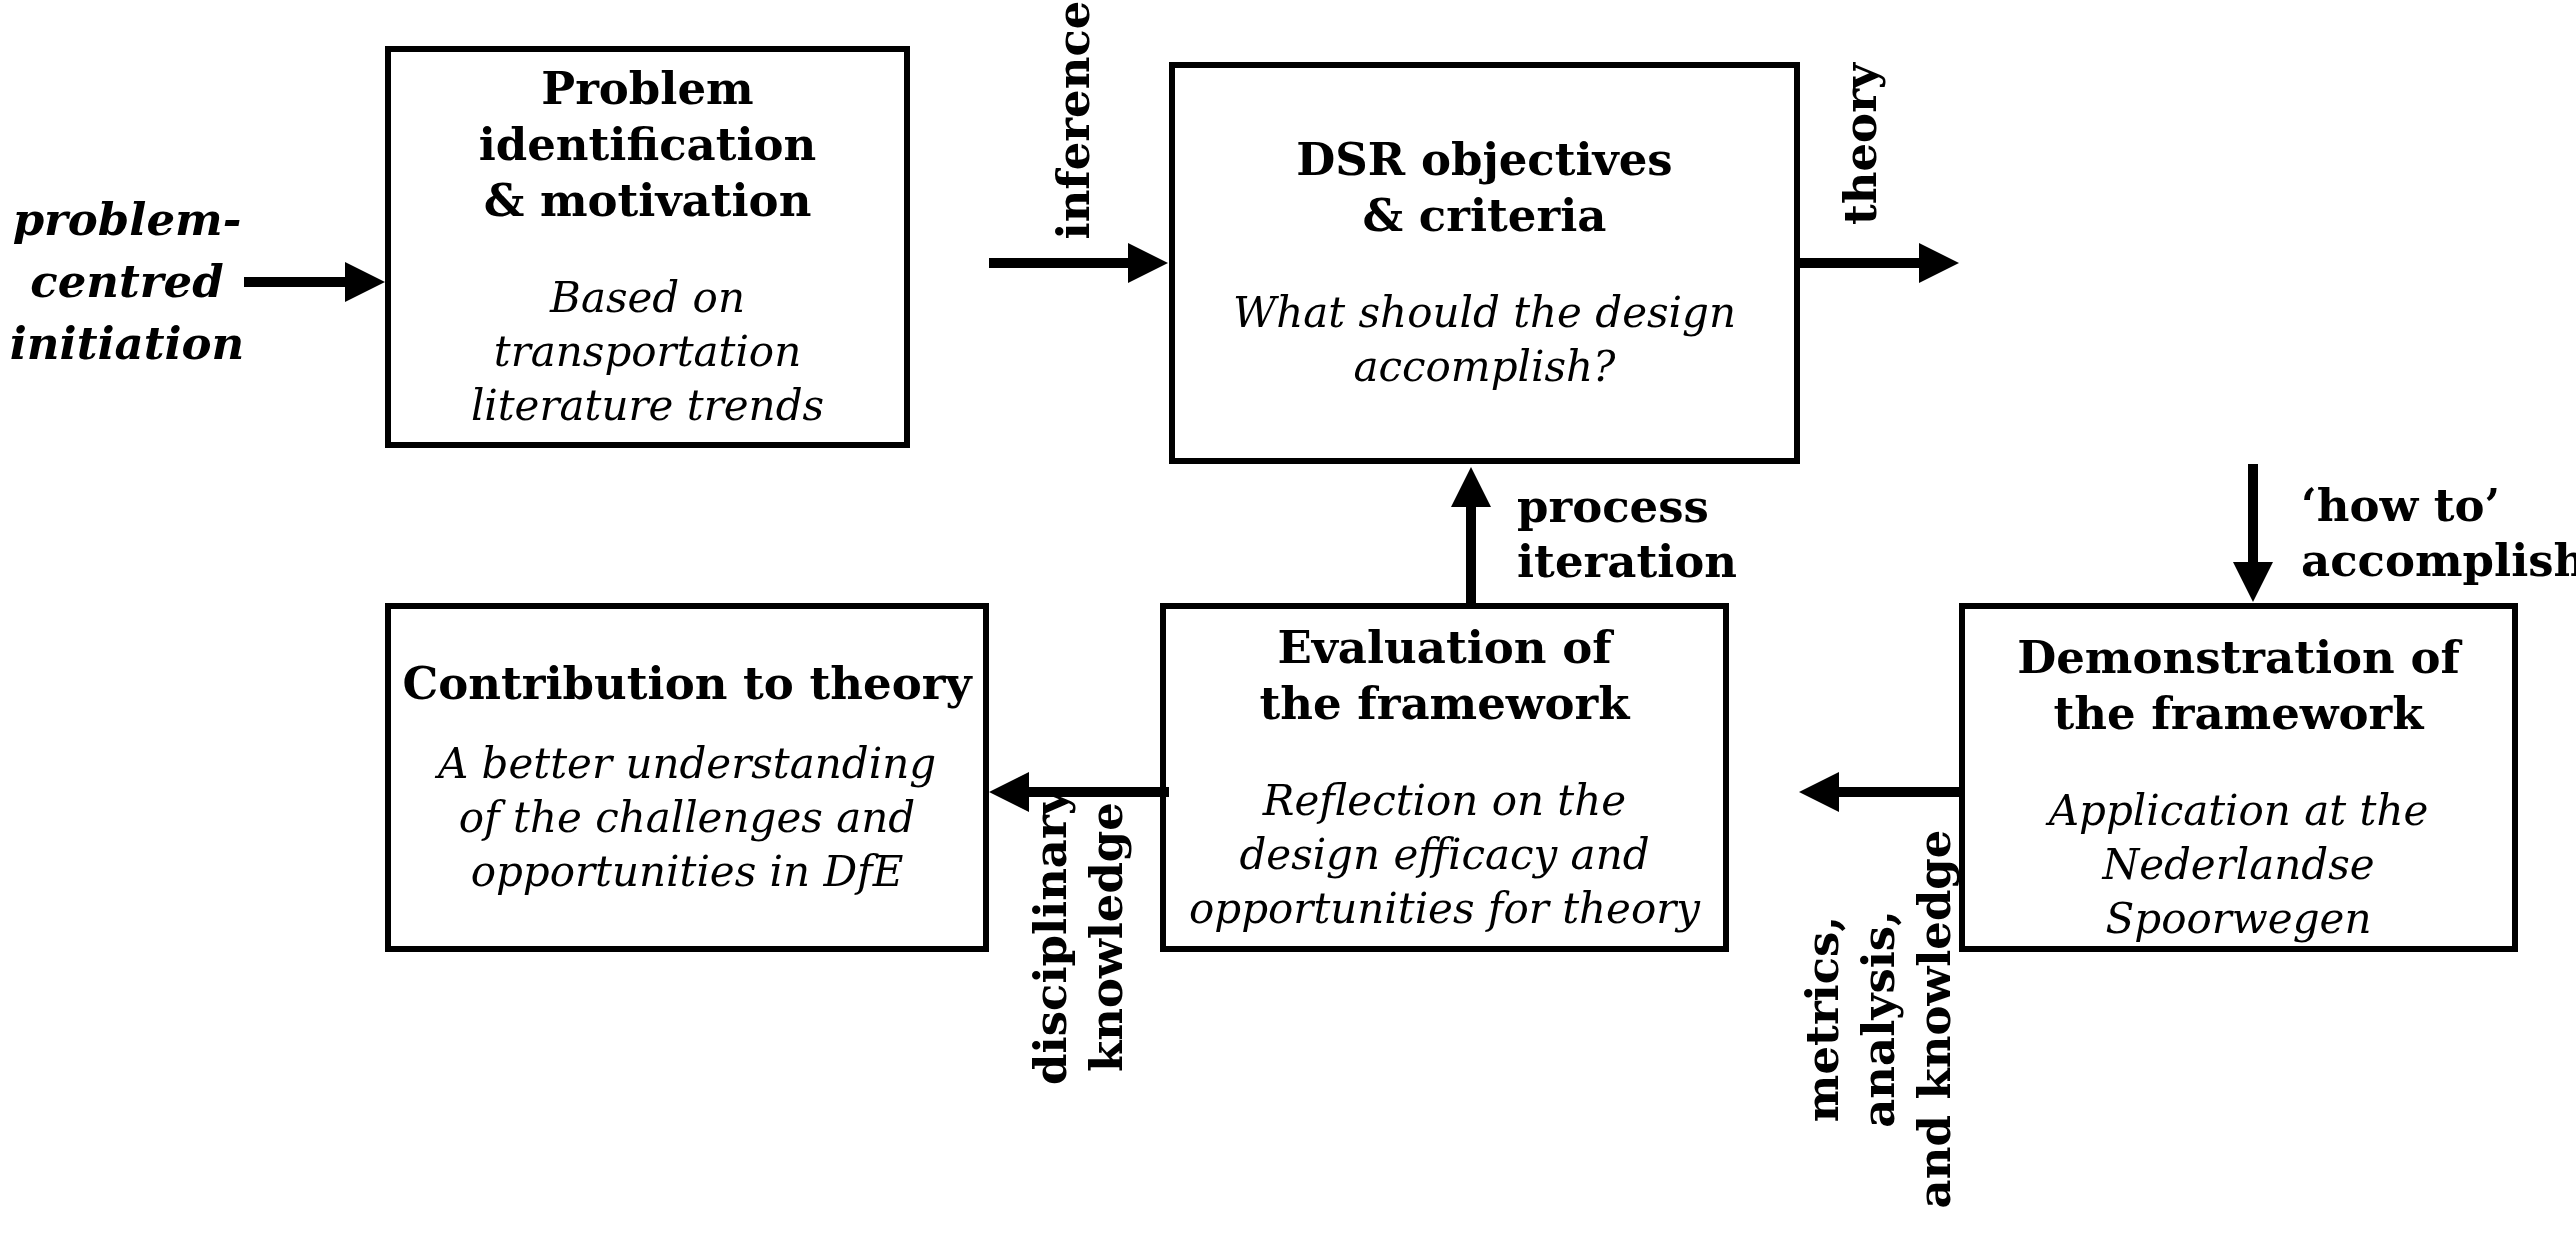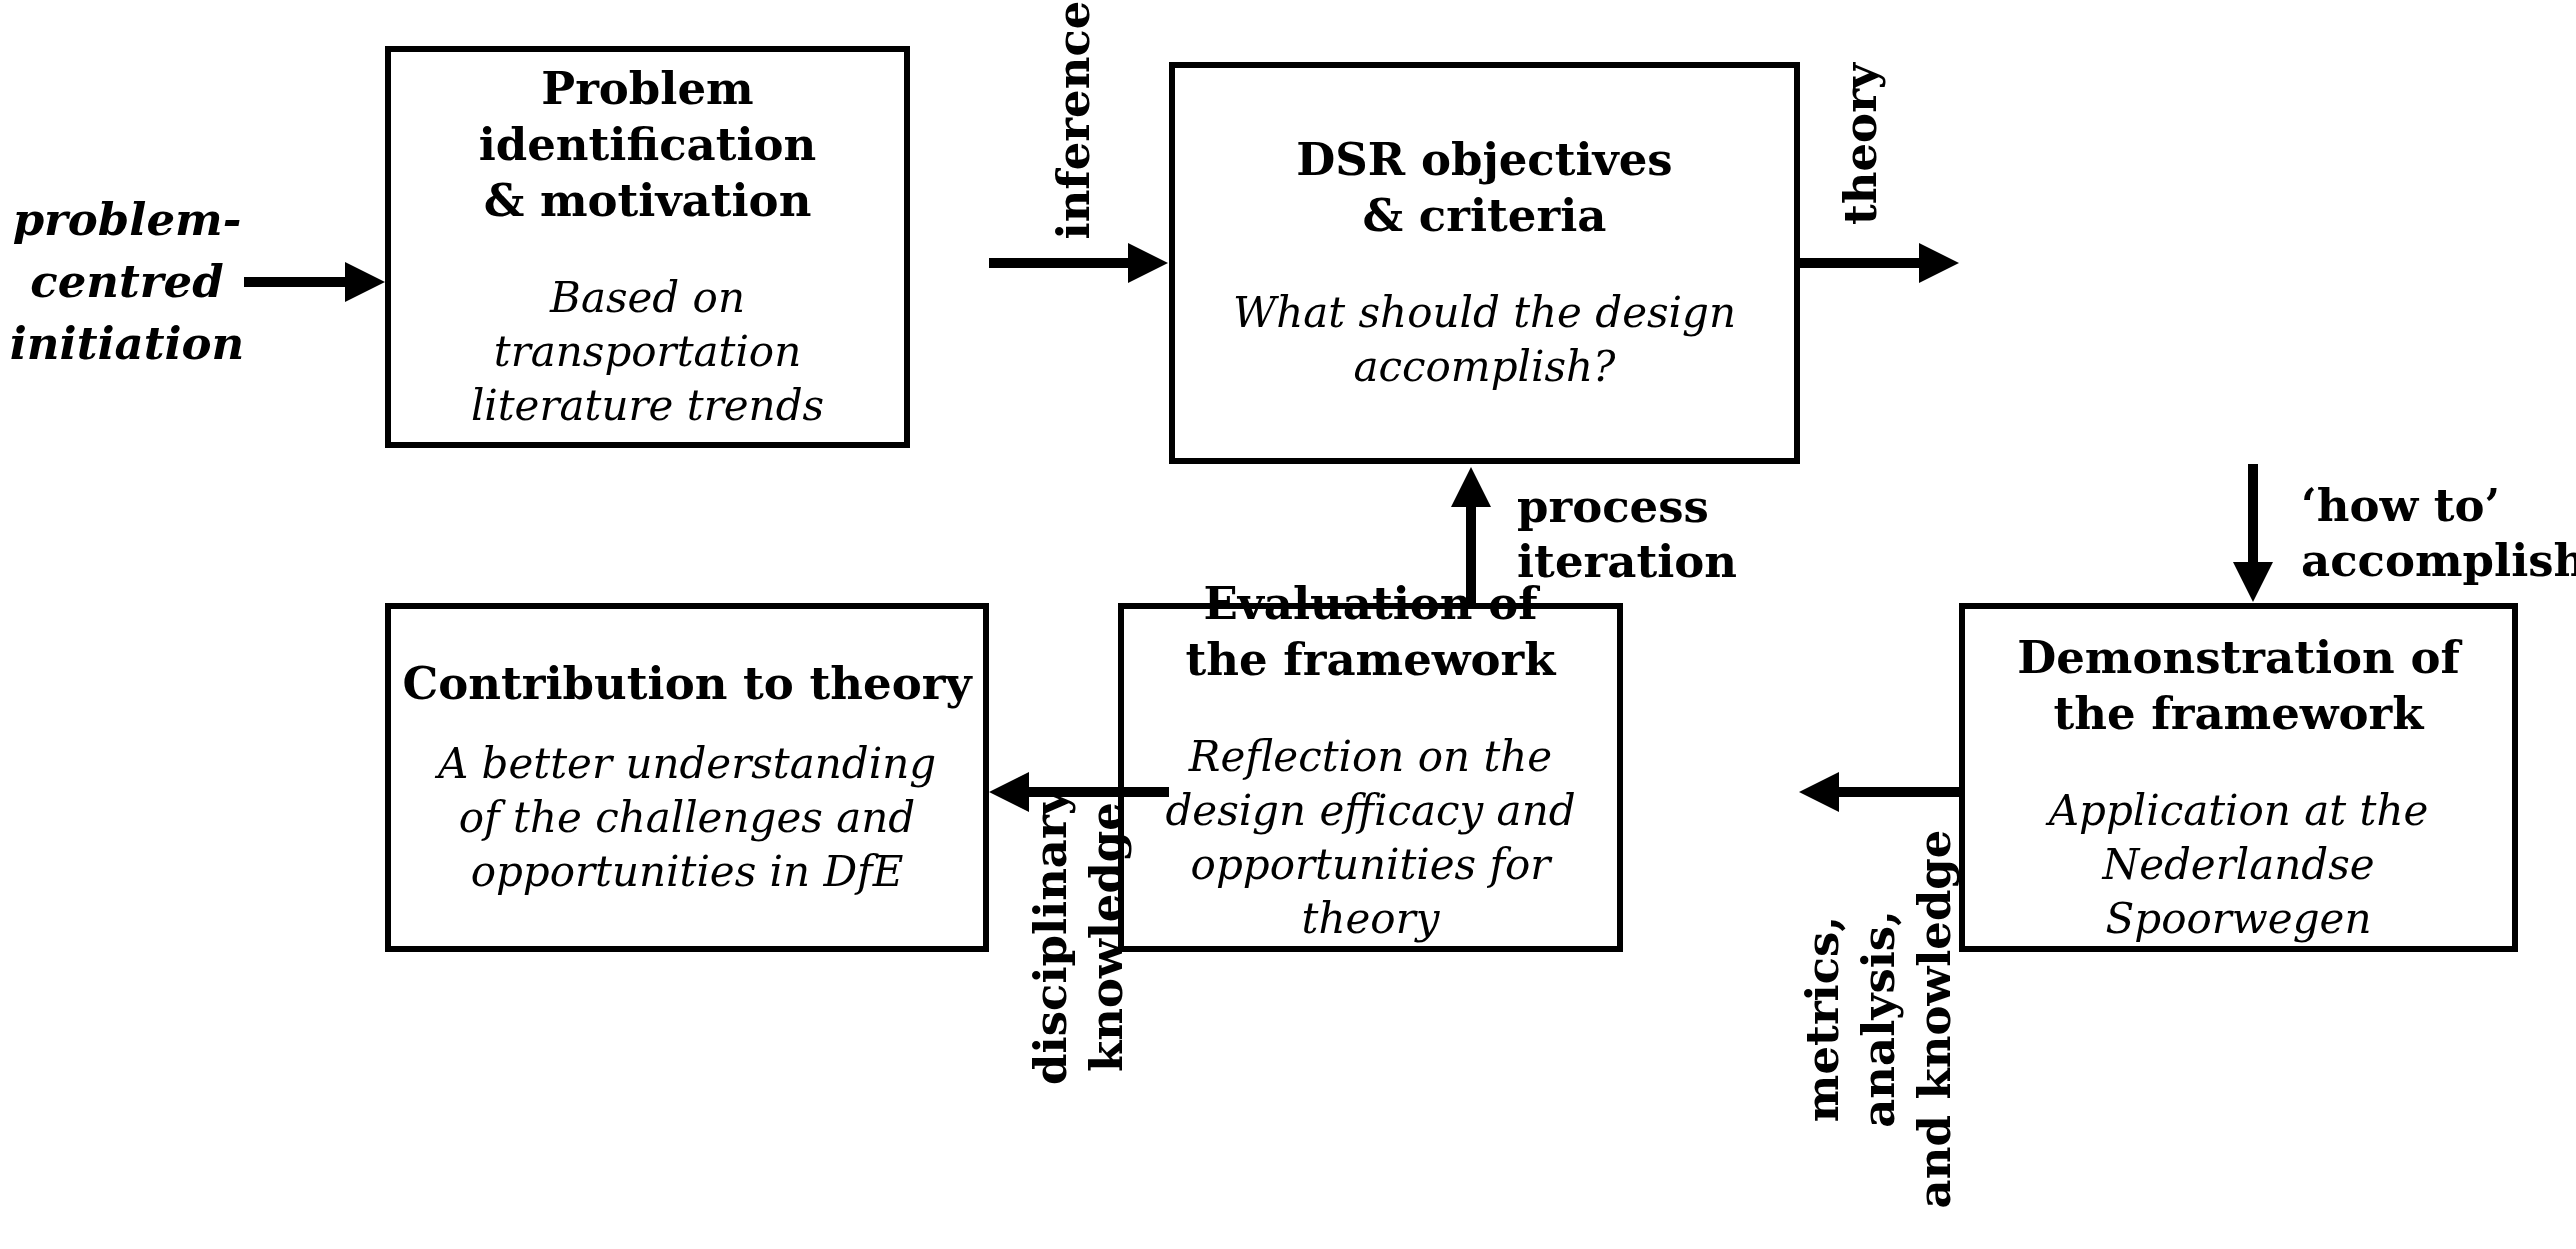--- a/index.html
+++ b/index.html
@@ -138,21 +138,21 @@
   </div>
 
   <div>
     <div class="head-left" style="left:1799px; top:772px;"></div>
     <div class="shaft-h" style="left:1839px; top:787px; width:120px;"></div>
   </div>
 
   <div class="edge-label rotated" style="left:1660px; top:959px; width:437px; height:120px;">metrics, analysis,
 and knowledge</div>
 
-  <div class="node" style="left:1118px; top:603px; width:505px; height:349px;justify-content:flex-end;">
+  <div class="node" style="left:1160px; top:603px; width:569px; height:349px;">
     <div class="node-title">Evaluation of
 the framework</div>
     <div class="node-body">Reflection on the
 design efficacy and
 opportunities for theory</div>
   </div>
 
   <div>
     <div class="head-up" style="left:1451px; top:467px;"></div>
     <div class="shaft-v" style="left:1466px; top:507px; height:96px;"></div>

